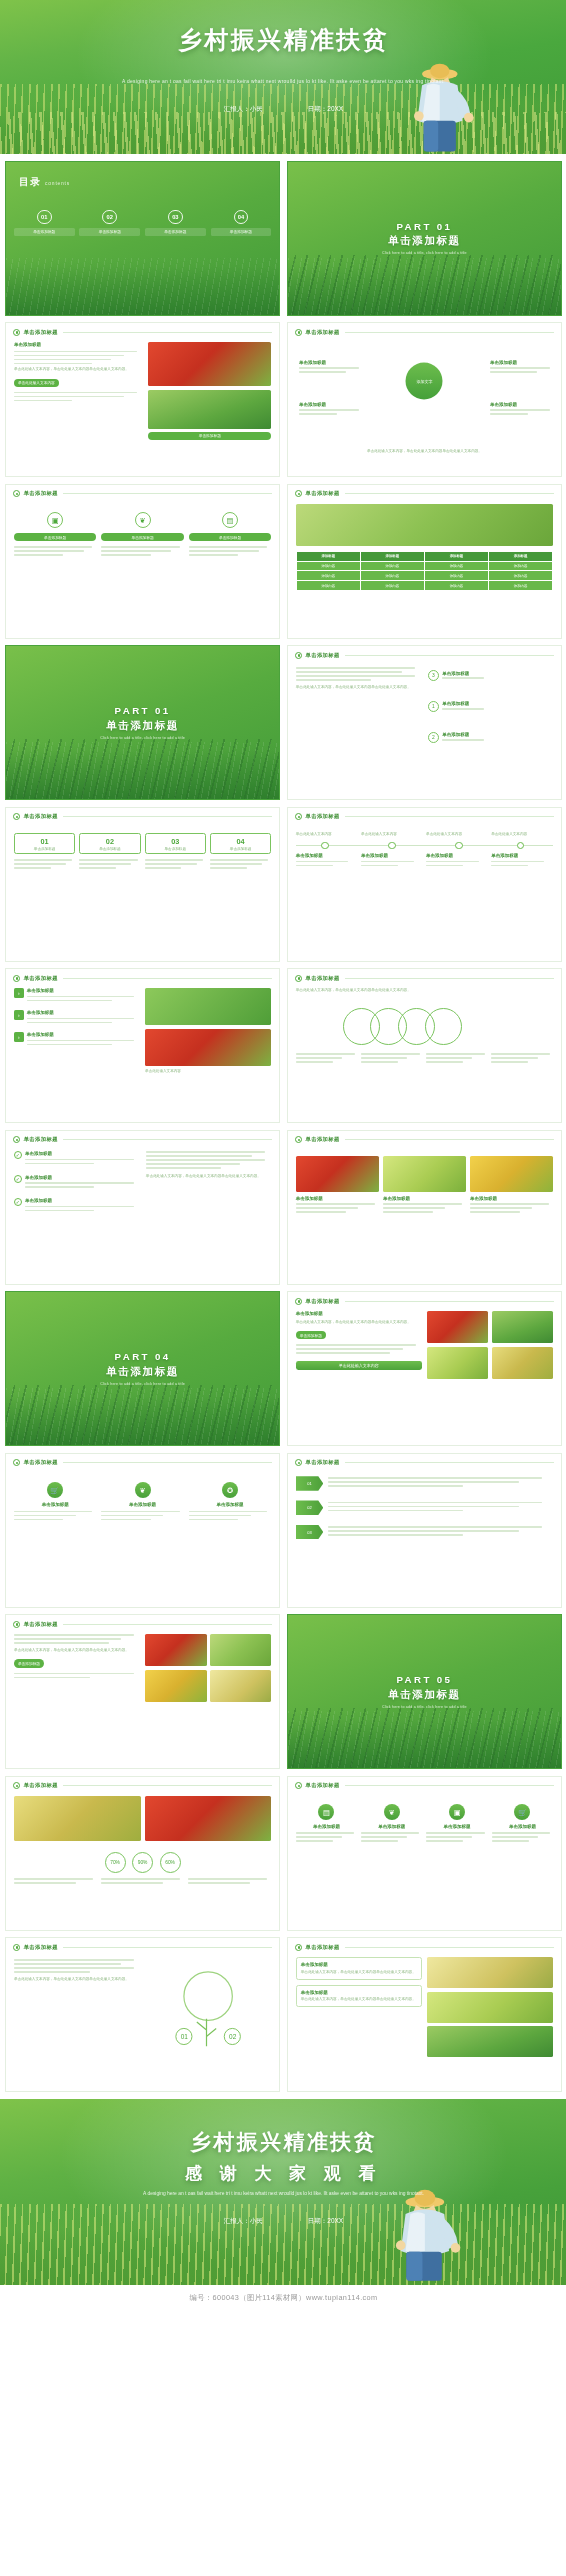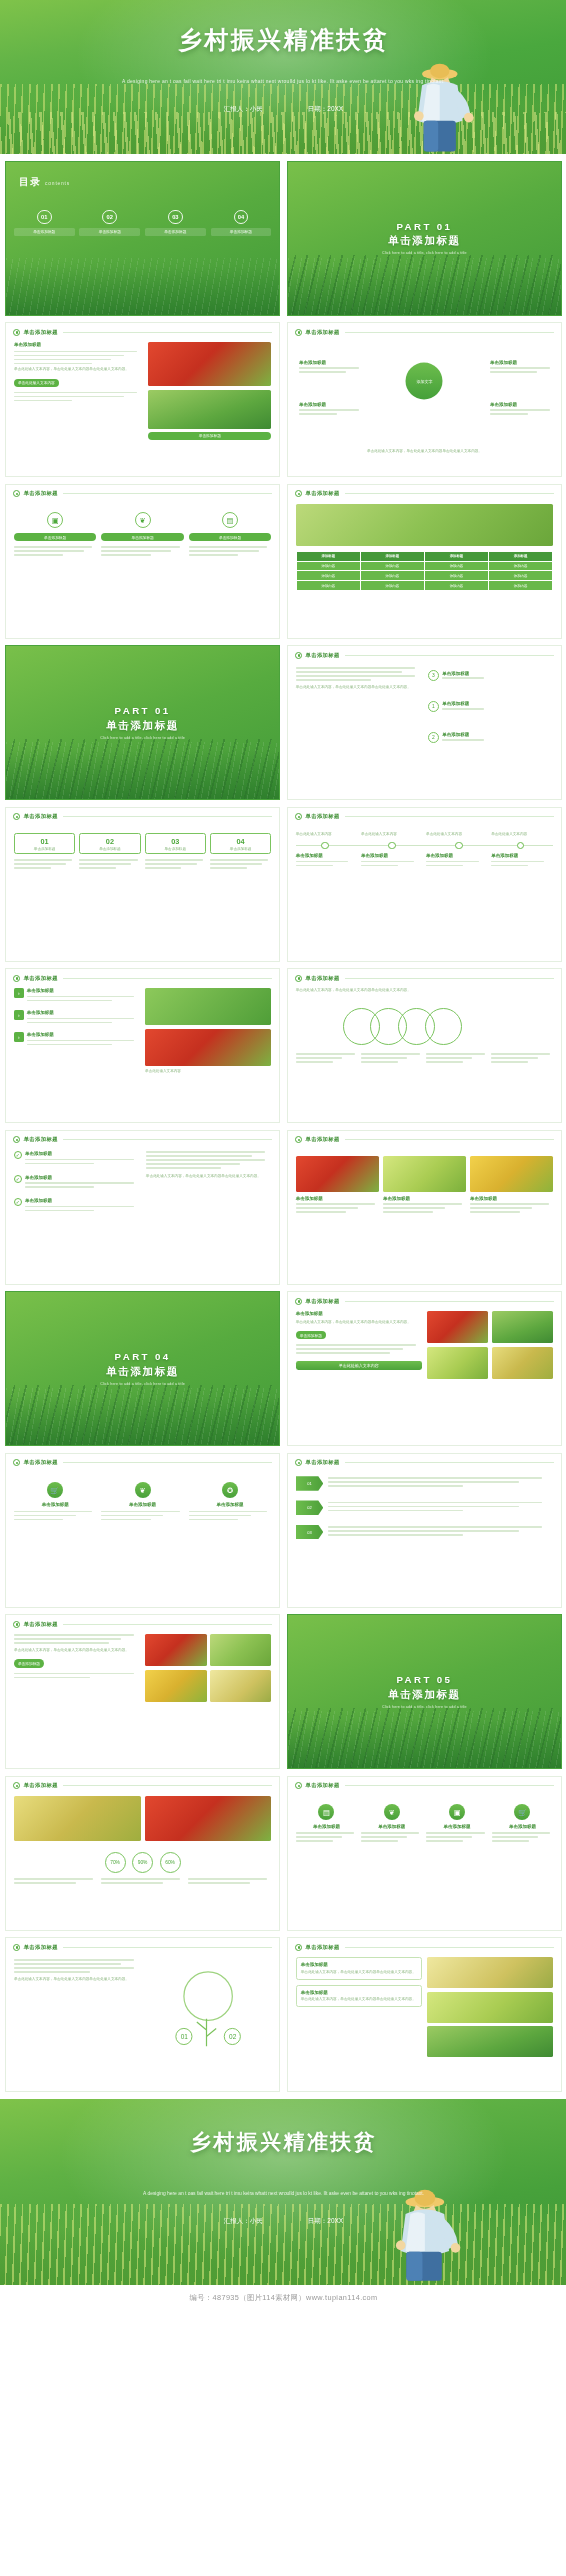--- a/index.html
+++ b/index.html
@@ -1039,21 +1039,22 @@
     <path d="M41 26 q11 9 22 0 l4 10 q-15 9 -30 0 z" fill="#f2d7a0"></path>
     <path d="M28 37 q24 -11 48 0 l6 46 q-30 11 -60 0 z" fill="#cfe3ee"></path>
     <path d="M52 37 l0 46 q-15 4 -24 0 l6 -46 q9 -4 18 0 z" fill="#e9f2f7"></path>
     <path d="M76 43 q15 13 17 32 l-13 6 q-4 -19 -11 -28 z" fill="#cfe3ee"></path>
     <rect x="29" y="84" width="44" height="36" rx="4" fill="#3f6fa0"></rect>
     <rect x="29" y="84" width="20" height="36" rx="4" fill="#4d81b5"></rect>
     <circle cx="90" cy="79" r="6" fill="#f2d7a0"></circle>
     <circle cx="22" cy="76" r="6" fill="#f2d7a0"></circle>
   </svg>
   <div class="end-title">乡村振兴精准扶贫</div>
+  <div class="end-sub">感 谢 大 家 观 看</div>
   <div class="end-en">A desiging here an t oas fail wait here tri t imu keira whatt next wroulld jus lo kt like. Ilt aske even be attaret to you wks ing tinotaxt.</div>
   <div class="end-meta">
     <span>汇报人：小民</span>
     <span>日期：20XX</span>
   </div>
 </div>
 
-<div class="footer">编号：487935（图片114素材网）www.tupian114.com</div>
+<div class="footer">编号：600043（图片114素材网）www.tupian114.com</div>
 
 
 </body></html>

